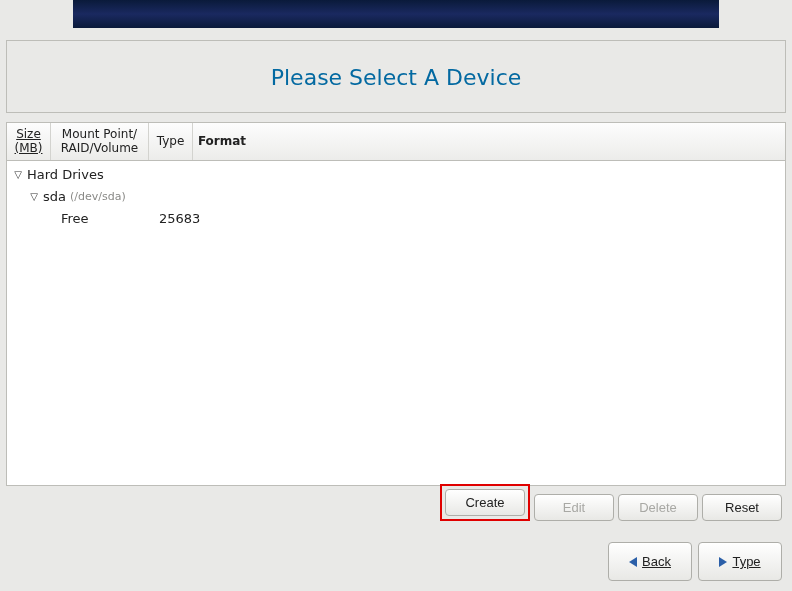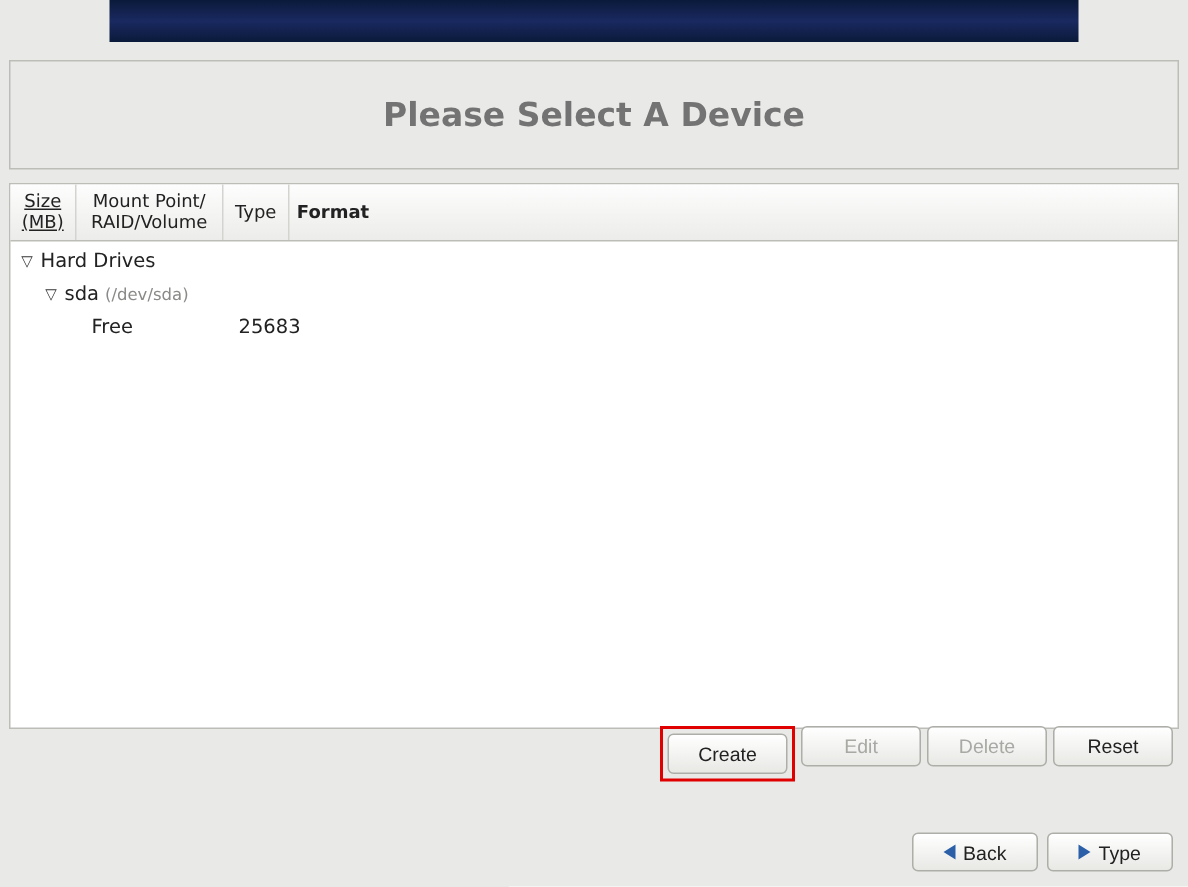--- a/index.html
+++ b/index.html
@@ -27,22 +27,22 @@
       right: 6px;
       background: #e9e9e7;
       border: 1px solid #bdbdb8;
     }
     .panel-header {
       text-align: center;
       padding: 24px 10px 22px;
     }
     .panel-title {
       font-size: 22px;
-      font-weight: bold;
-      color: #737373;
+      font-weight: normal;
+      color: #0369a1;
     }
     .table-wrap {
       position: absolute;
       top: 122px;
       left: 6px;
       right: 6px;
       bottom: 105px;
       border: 1px solid #bdbdb8;
       background: #fff;
       display: flex;
@@ -98,21 +98,21 @@
     .indent-2 { padding-left: 40px; }
     .cell-device { width: 148px; display: flex; align-items: center; }
     .cell-size { width: 44px; text-align: left; }
     .devpath { color: #8a8a87; font-size: 11px; margin-left: 4px; }
     .action-row {
       position: absolute;
       right: 10px;
       bottom: 70px;
       display: flex;
       gap: 4px;
-      align-items: flex-start;
+      align-items: flex-end;
     }
     .btn {
       height: 27px;
       min-width: 80px;
       padding: 0 14px;
       border: 1px solid #aeaea9;
       border-radius: 4px;
       background: linear-gradient(to bottom, #ffffff, #e8e8e5);
       font-size: 13px;
       color: #222;
@@ -133,21 +133,22 @@
     }
     .nav-row {
       position: absolute;
       right: 10px;
       bottom: 10px;
       display: flex;
       gap: 6px;
     }
     .btn-nav {
       min-width: 84px;
-      height: 26px;
+      height: 39px;
+      text-decoration: underline;
     }
     .arrow-left, .arrow-right {
       display: inline-block;
       width: 0; height: 0;
       border-top: 5px solid transparent;
       border-bottom: 5px solid transparent;
     }
     .arrow-left { border-right: 8px solid #2b5fa8; }
     .arrow-right { border-left: 8px solid #2b5fa8; }
   </style>

